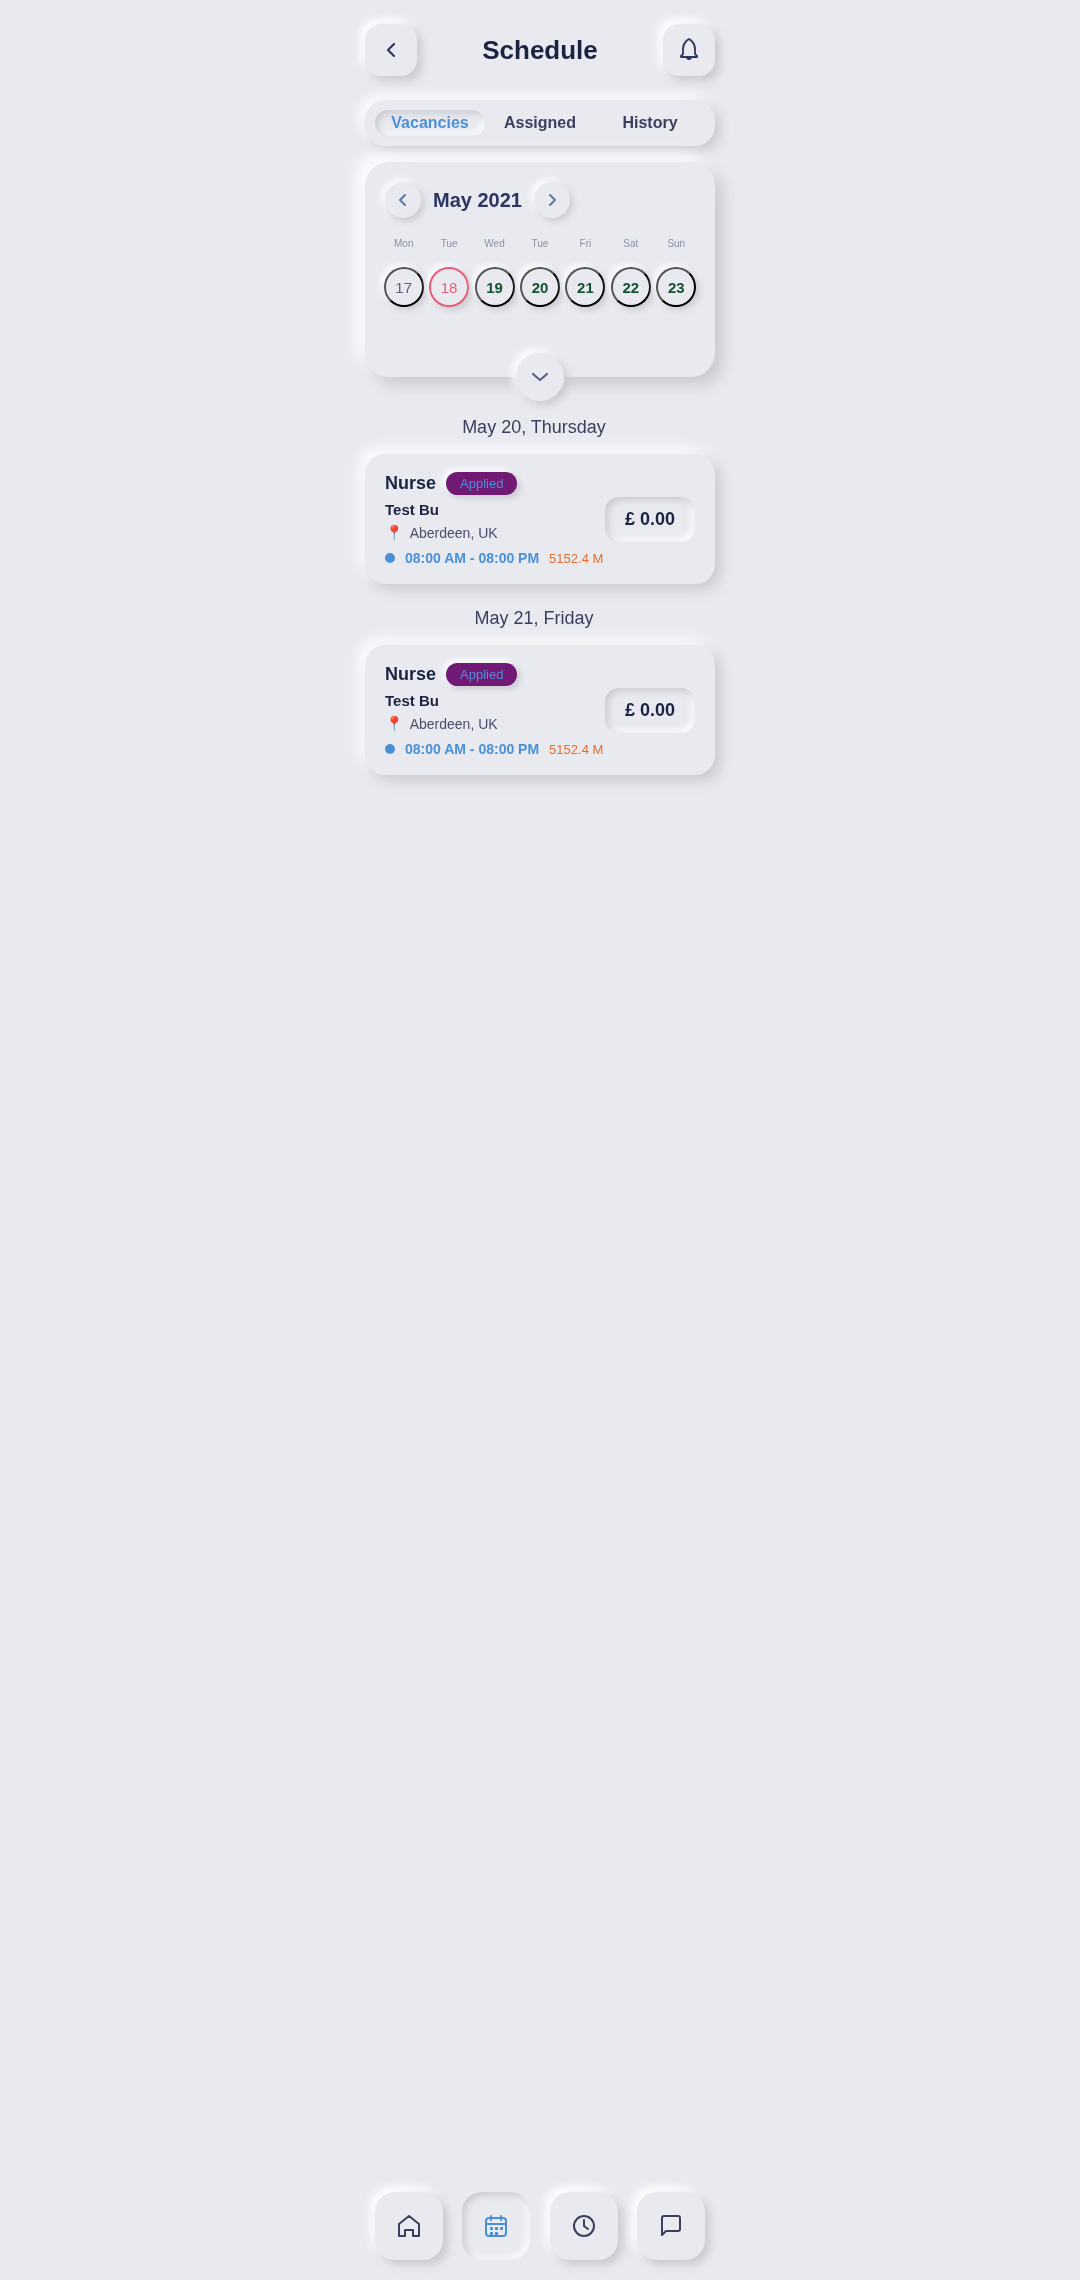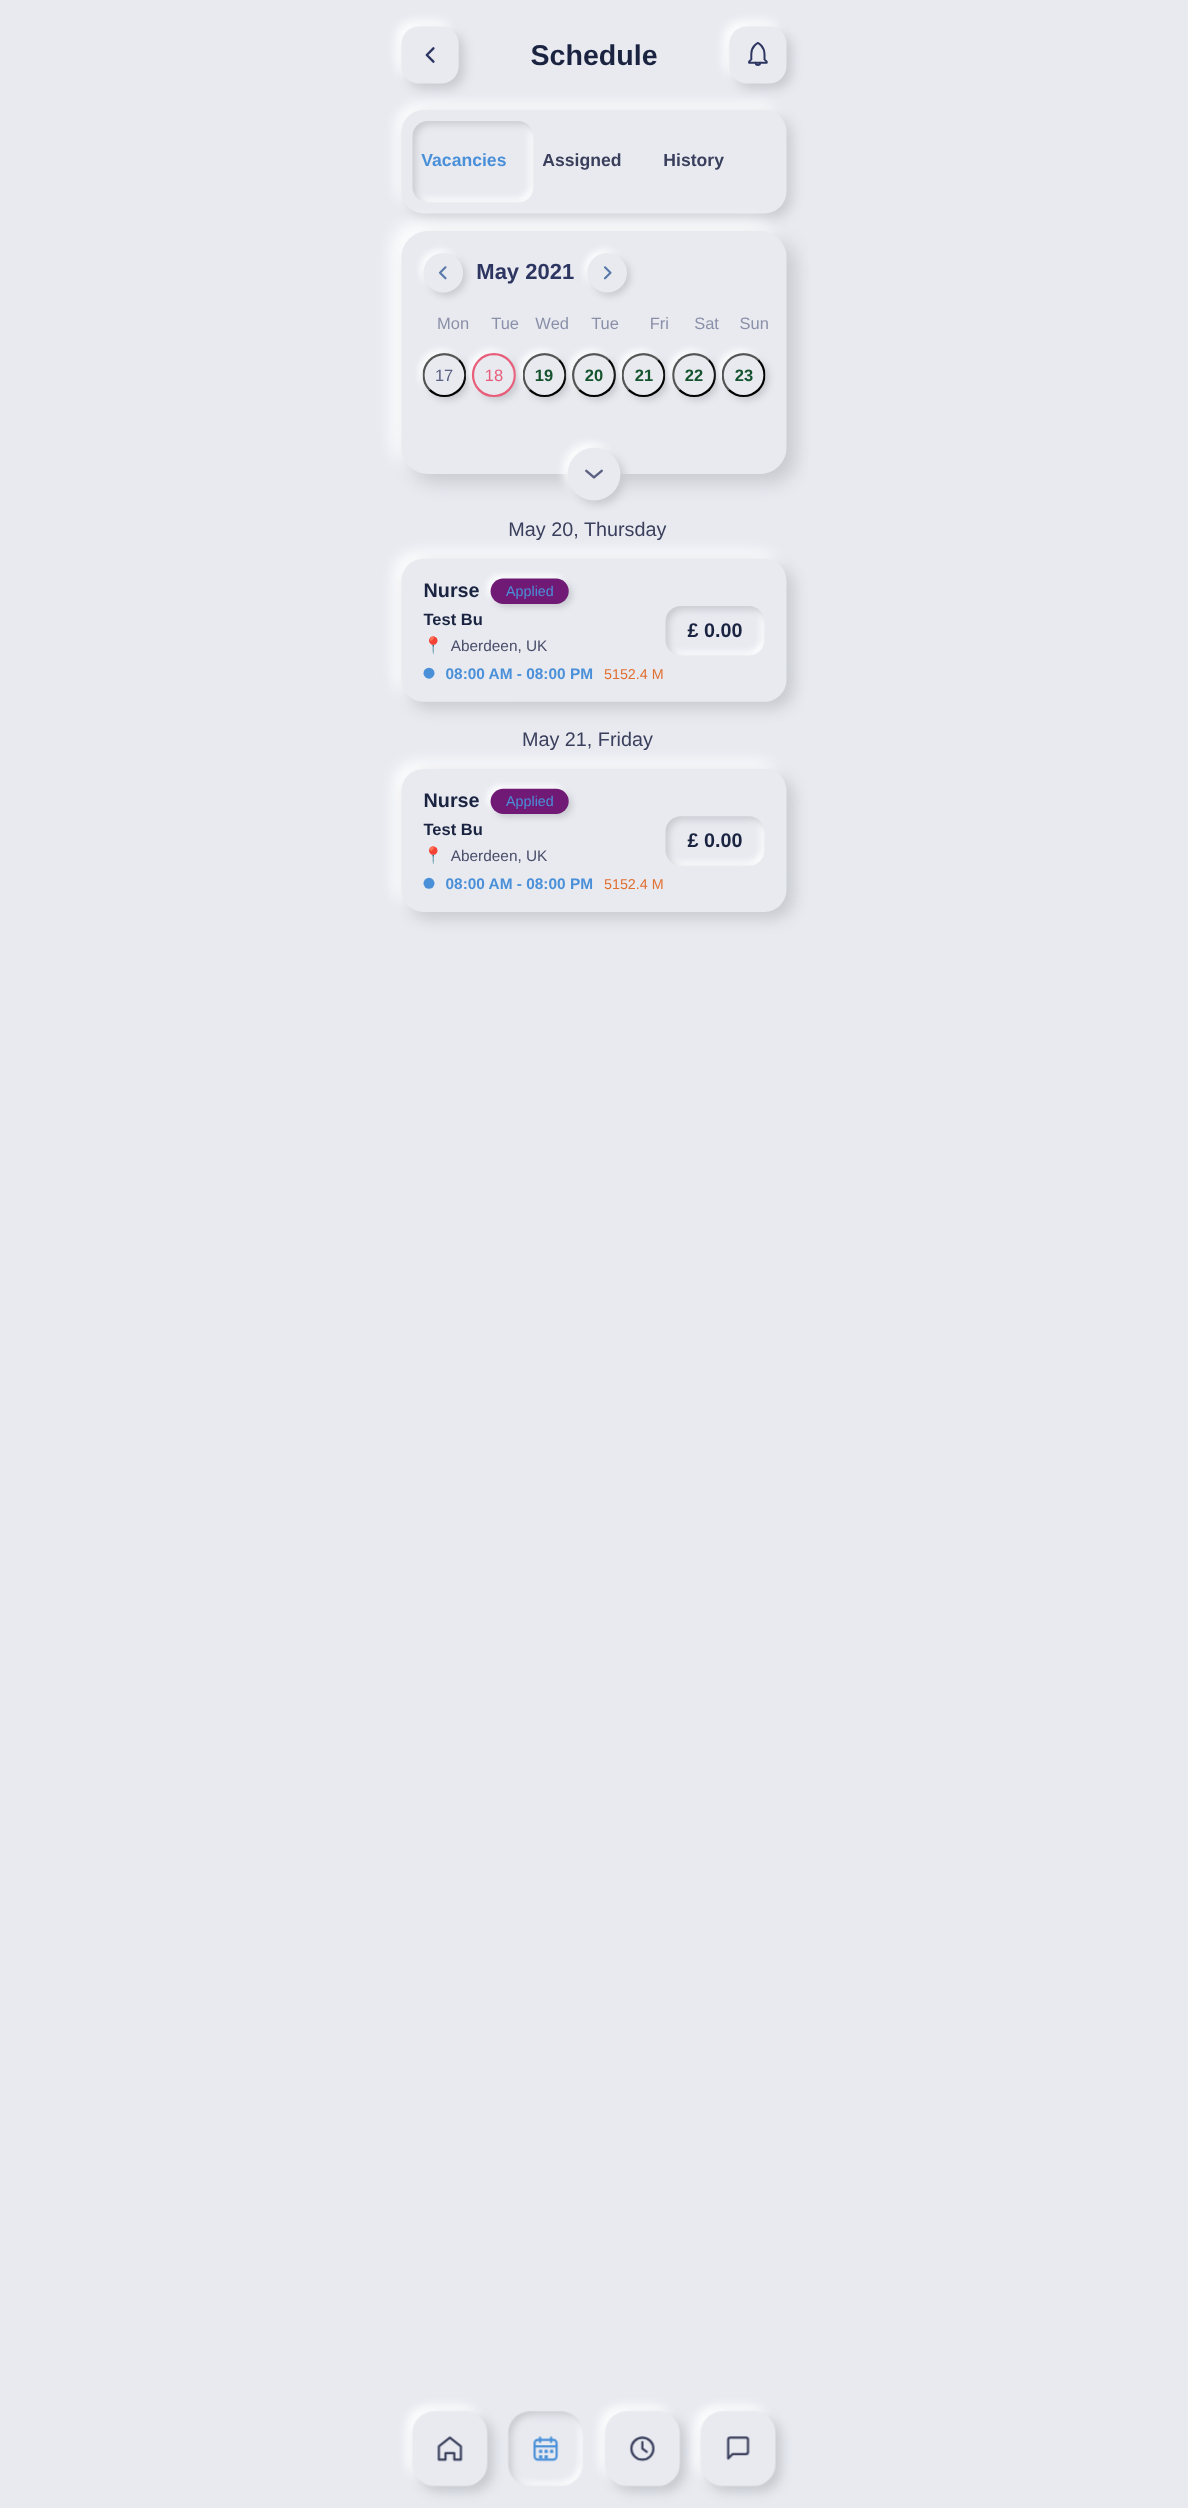--- a/index.html
+++ b/index.html
@@ -53,22 +53,22 @@
       border-radius: 20px;
       box-shadow: 5px 5px 12px #c8cad0, -5px -5px 12px #ffffff;
       padding: 10px 10px;
       display: flex;
       align-items: center;
       justify-content: space-around;
     }
 
     .tab {
       flex: 1;
-      text-align: left;
-      padding: 28px 8px;
+      text-align: center;
+      padding: 4px 8px;
       border-radius: 14px;
       font-size: 16px;
       font-weight: 600;
       cursor: pointer;
       border: none;
       background: transparent;
     }
 
     .tab.active {
       background: #e8eaf0;
@@ -117,22 +117,22 @@
       margin: 0 12px;
     }
 
     .days-of-week {
       display: grid;
       grid-template-columns: repeat(7, 1fr);
       margin-bottom: 8px;
     }
 
     .day-label {
-      text-align: right;
-      font-size: 15px;
+      text-align: center;
+      font-size: 10px;
       color: #8a90a8;
       padding: 4px 0;
     }
 
     .dates-row {
       display: grid;
       grid-template-columns: repeat(7, 1fr);
       margin-bottom: 0;
     }
 

